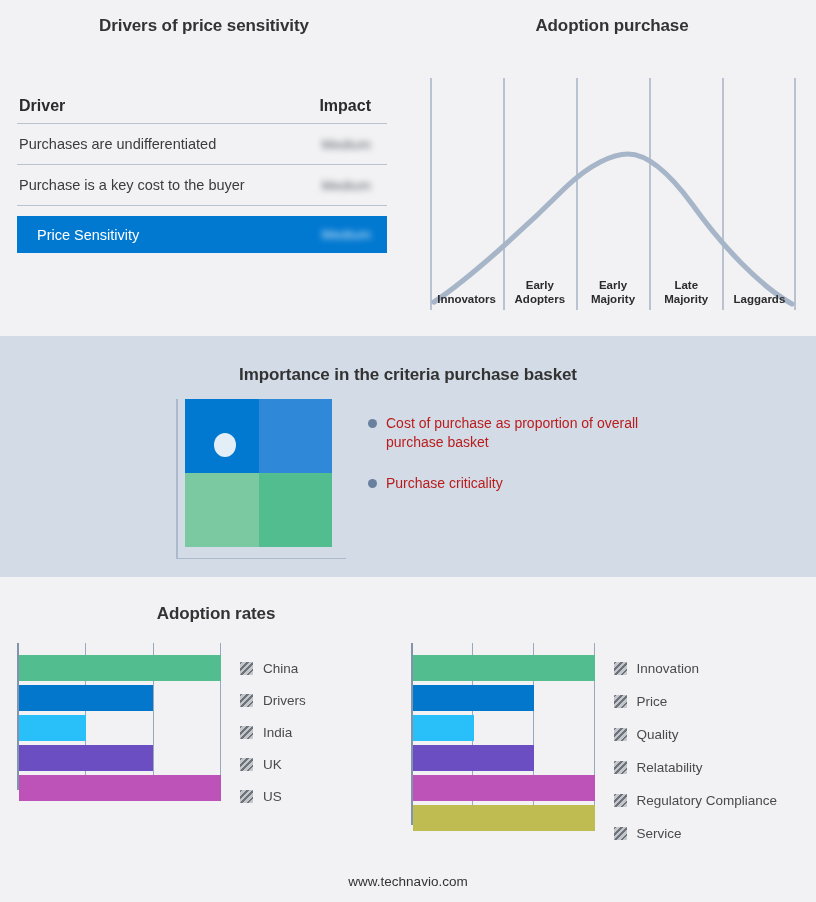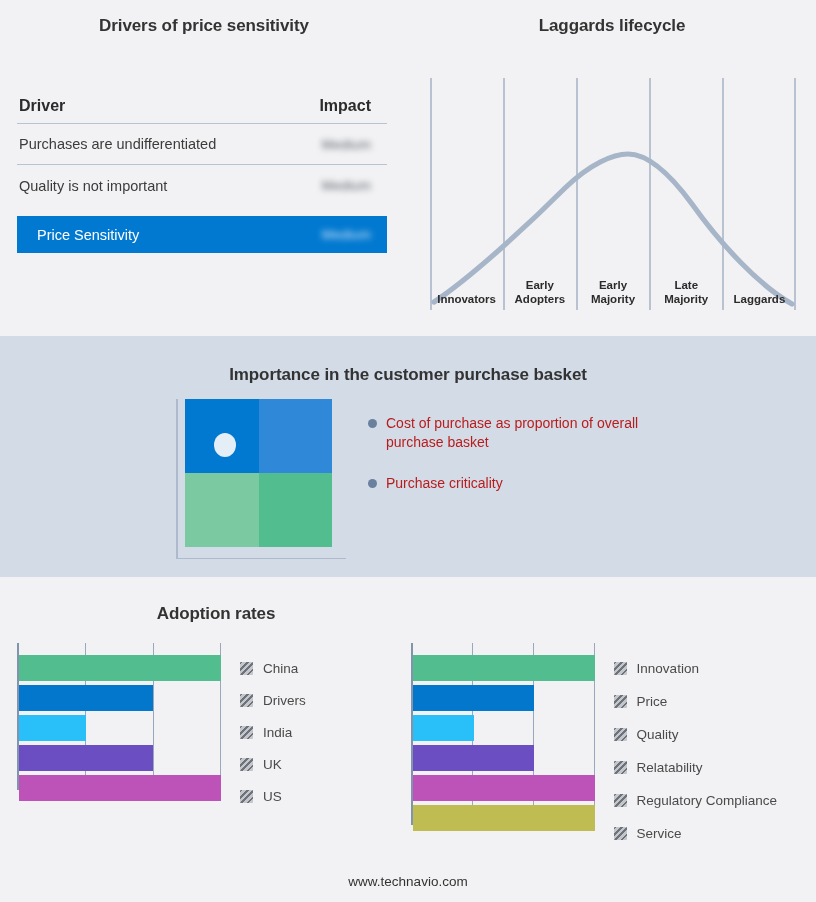--- a/index.html
+++ b/index.html
@@ -133,36 +133,36 @@
         <div class="drow head">
           <div class="dcell-driver">Driver</div>
           <div class="dcell-impact">Impact</div>
         </div>
 
         <div class="drow bordered">
           <div class="dcell-driver">Purchases are undifferentiated</div>
           <div class="dcell-impact blurred">Medium</div>
         </div>
 
-
-        <div class="drow">
-          <div class="dcell-driver">Quality is not important</div>
+        <div class="drow bordered">
+          <div class="dcell-driver">Purchase is a key cost to the buyer</div>
           <div class="dcell-impact blurred">Medium</div>
         </div>
+
 
         <div class="drow highlight">
           <div class="dcell-driver">Price Sensitivity</div>
           <div class="dcell-impact blurred">Medium</div>
         </div>
 
       </div>
     </div>
 
     <div class="panel-lifecycle">
-      <div class="sec-title">Laggards lifecycle</div>
+      <div class="sec-title">Adoption purchase</div>
 
       <div class="lifecycle-wrap">
         <svg width="366" height="232" viewBox="0 0 366 232">
           <g>
             <line x1="1" y1="0" x2="1" y2="232" stroke="#9aa8bd" stroke-width="1.3"></line>
             <line x1="74" y1="0" x2="74" y2="232" stroke="#9aa8bd" stroke-width="1.3"></line>
             <line x1="147" y1="0" x2="147" y2="232" stroke="#9aa8bd" stroke-width="1.3"></line>
             <line x1="220" y1="0" x2="220" y2="232" stroke="#9aa8bd" stroke-width="1.3"></line>
             <line x1="293" y1="0" x2="293" y2="232" stroke="#9aa8bd" stroke-width="1.3"></line>
             <line x1="365" y1="0" x2="365" y2="232" stroke="#9aa8bd" stroke-width="1.3"></line>
@@ -189,21 +189,21 @@
           <span>Majority</span>
         </div>
         <div class="stage">
           <span>Laggards</span>
         </div>
       </div>
     </div>
   </div>
 
   <div class="band-mid">
-    <div class="sec-title">Importance in the customer purchase basket</div>
+    <div class="sec-title">Importance in the criteria purchase basket</div>
 
     <div class="quad-wrap">
       <div class="quad-axis-v"></div>
       <div class="quad-axis-h"></div>
       <div class="quad-grid">
         <div class="q" style="background:#0279d1"></div>
         <div class="q" style="background:#3089d8"></div>
         <div class="q" style="background:#7bc9a0"></div>
         <div class="q" style="background:#52be8f"></div>
       </div>

